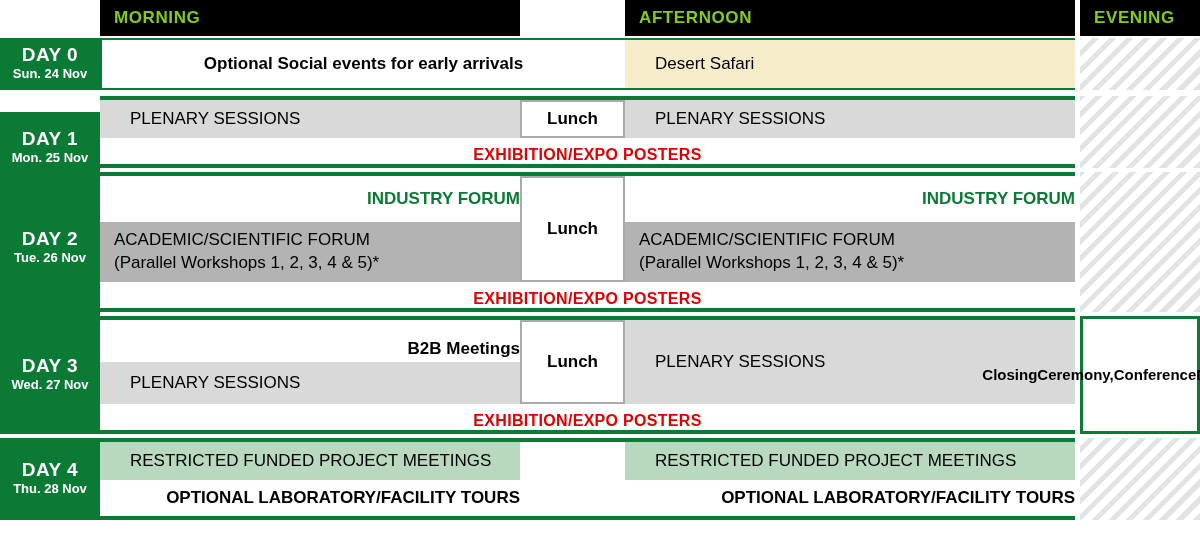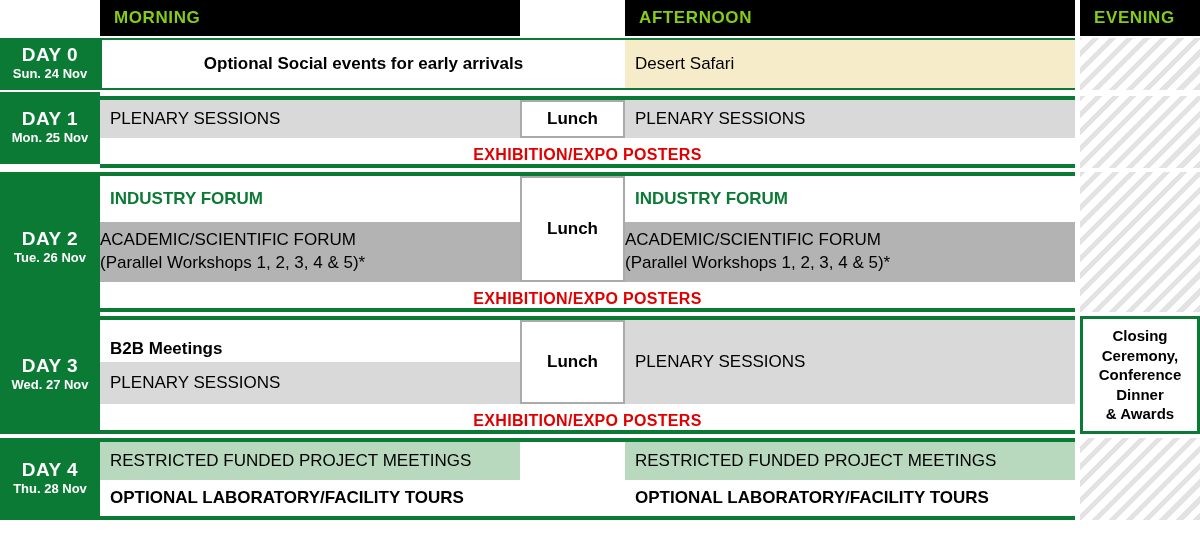--- a/index.html
+++ b/index.html
@@ -53,32 +53,32 @@
   .daycell .d-date {
     font-size: 13px;
     font-weight: 700;
     line-height: 1.3;
   }
 
   .sess {
     display: flex;
     align-items: center;
     font-size: 17px;
-    padding-left: 10px;
+    padding-left: 30px;
   }
   .sess.center {
     justify-content: center;
     padding-left: 0;
     text-align: center;
   }
   .grey-light { background: #d9d9d9; }
   .grey-mid   { background: #b3b3b3; }
   .green-pale { background: #b9d9bf; }
   .cream      { background: #f6ecc9; }
-  .white      { background: #ffffff; }
+  .white      { background: #ffffff; justify-content: flex-end; }
 
   .bold   { font-weight: 700; }
   .green-txt { color: #0b7a35; font-weight: 700; }
   .red-txt   { color: #e00000; font-weight: 700; }
 
   .expo {
     background: #ffffff;
     display: flex;
     align-items: flex-end;
     justify-content: center;
@@ -93,38 +93,39 @@
     justify-content: center;
     font-size: 17px;
     font-weight: 700;
   }
 
   .twoline {
     display: flex;
     flex-direction: column;
     justify-content: center;
     font-size: 17px;
+    padding-left: 14px;
     line-height: 1.35;
   }
 
   .evening-hatch {
     background-color: #ffffff;
     background-image: repeating-linear-gradient(
       -45deg,
       #e3e3e3 0px,
       #e3e3e3 5px,
       #ffffff 5px,
       #ffffff 12px
     );
   }
 
   .closing {
     background: #ffffff;
     display: flex;
-    flex-direction: column;
+    flex-direction: row;
     align-items: center;
     justify-content: center;
     text-align: center;
     font-size: 15px;
     font-weight: 700;
     line-height: 1.3;
   }
 
   .green-rule {
     background: #0b7a35;
@@ -161,21 +162,21 @@
   <div class="abs sess center bold white" style="left:100px;top:38px;width:525px;height:52px;border:2px solid #0b7a35;border-right:none;">
     <span>Optional Social events for early arrivals</span>
   </div>
 
   <div class="abs sess cream" style="left:625px;top:38px;width:450px;height:52px;border-top:2px solid #0b7a35;border-bottom:2px solid #0b7a35;">
     <span>Desert Safari</span>
   </div>
 
   <div class="abs evening-hatch" style="left:1080px;top:38px;width:120px;height:52px;"></div>
 
-  <div class="abs daycell" style="left:0;top:92px;width:100px;height:72px;">
+  <div class="abs daycell" style="left:0;top:112px;width:100px;height:72px;">
     <div class="d-num">DAY 1</div>
     <div class="d-date">Mon. 25 Nov</div>
   </div>
 
   <div class="abs green-rule" style="left:100px;top:96px;width:975px;height:4px;"></div>
   <div class="abs green-rule" style="left:100px;top:164px;width:975px;height:4px;"></div>
 
   <div class="abs sess grey-light" style="left:100px;top:100px;width:420px;height:38px;">
     <span>PLENARY SESSIONS</span>
   </div>

